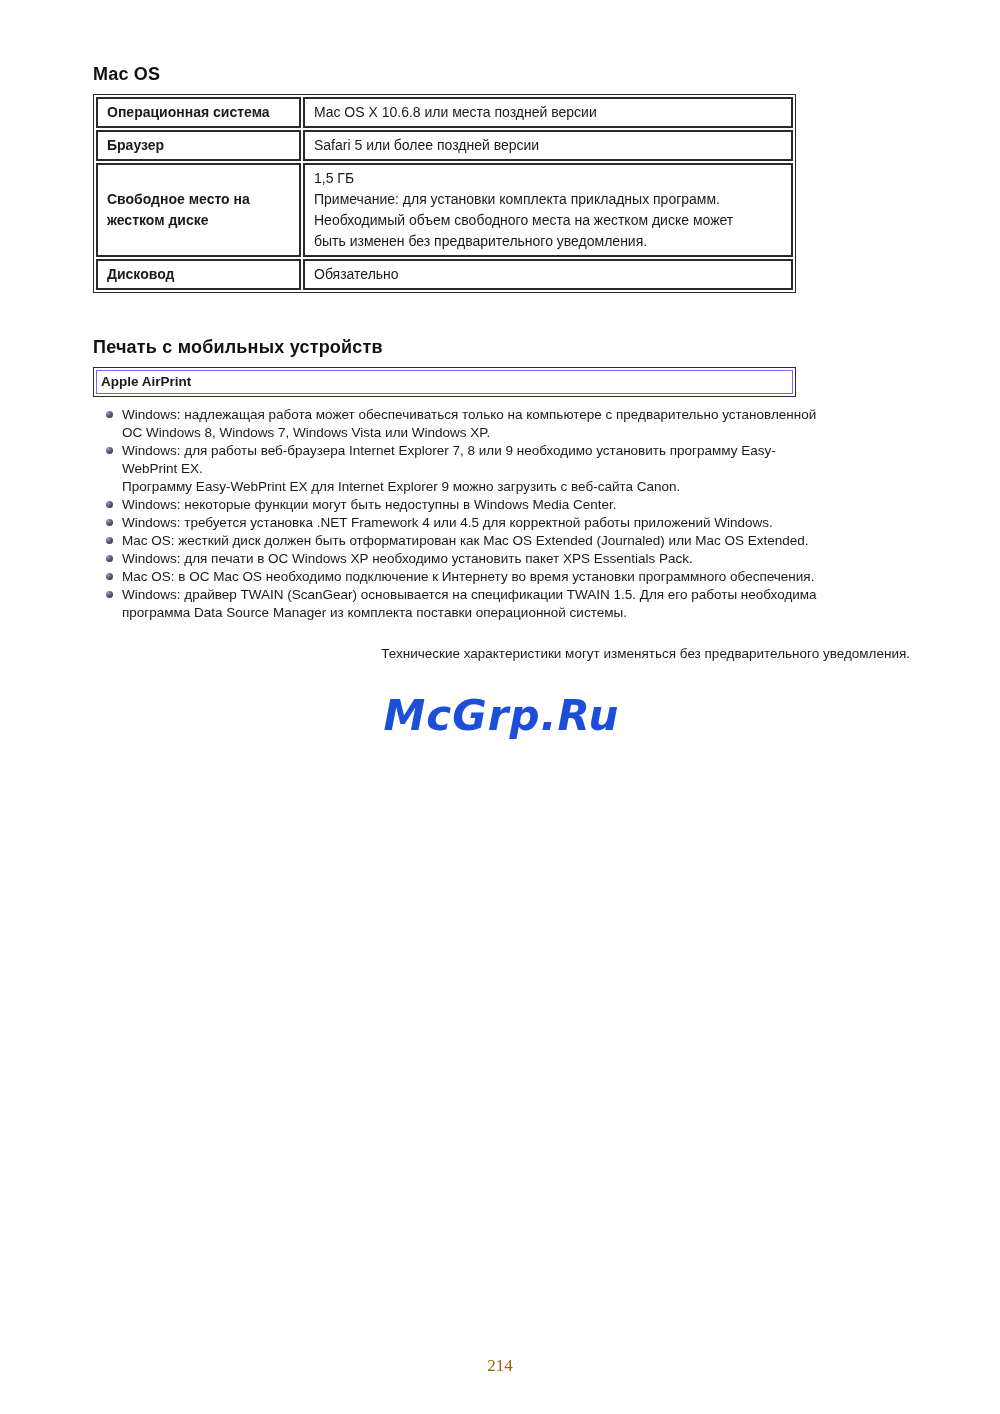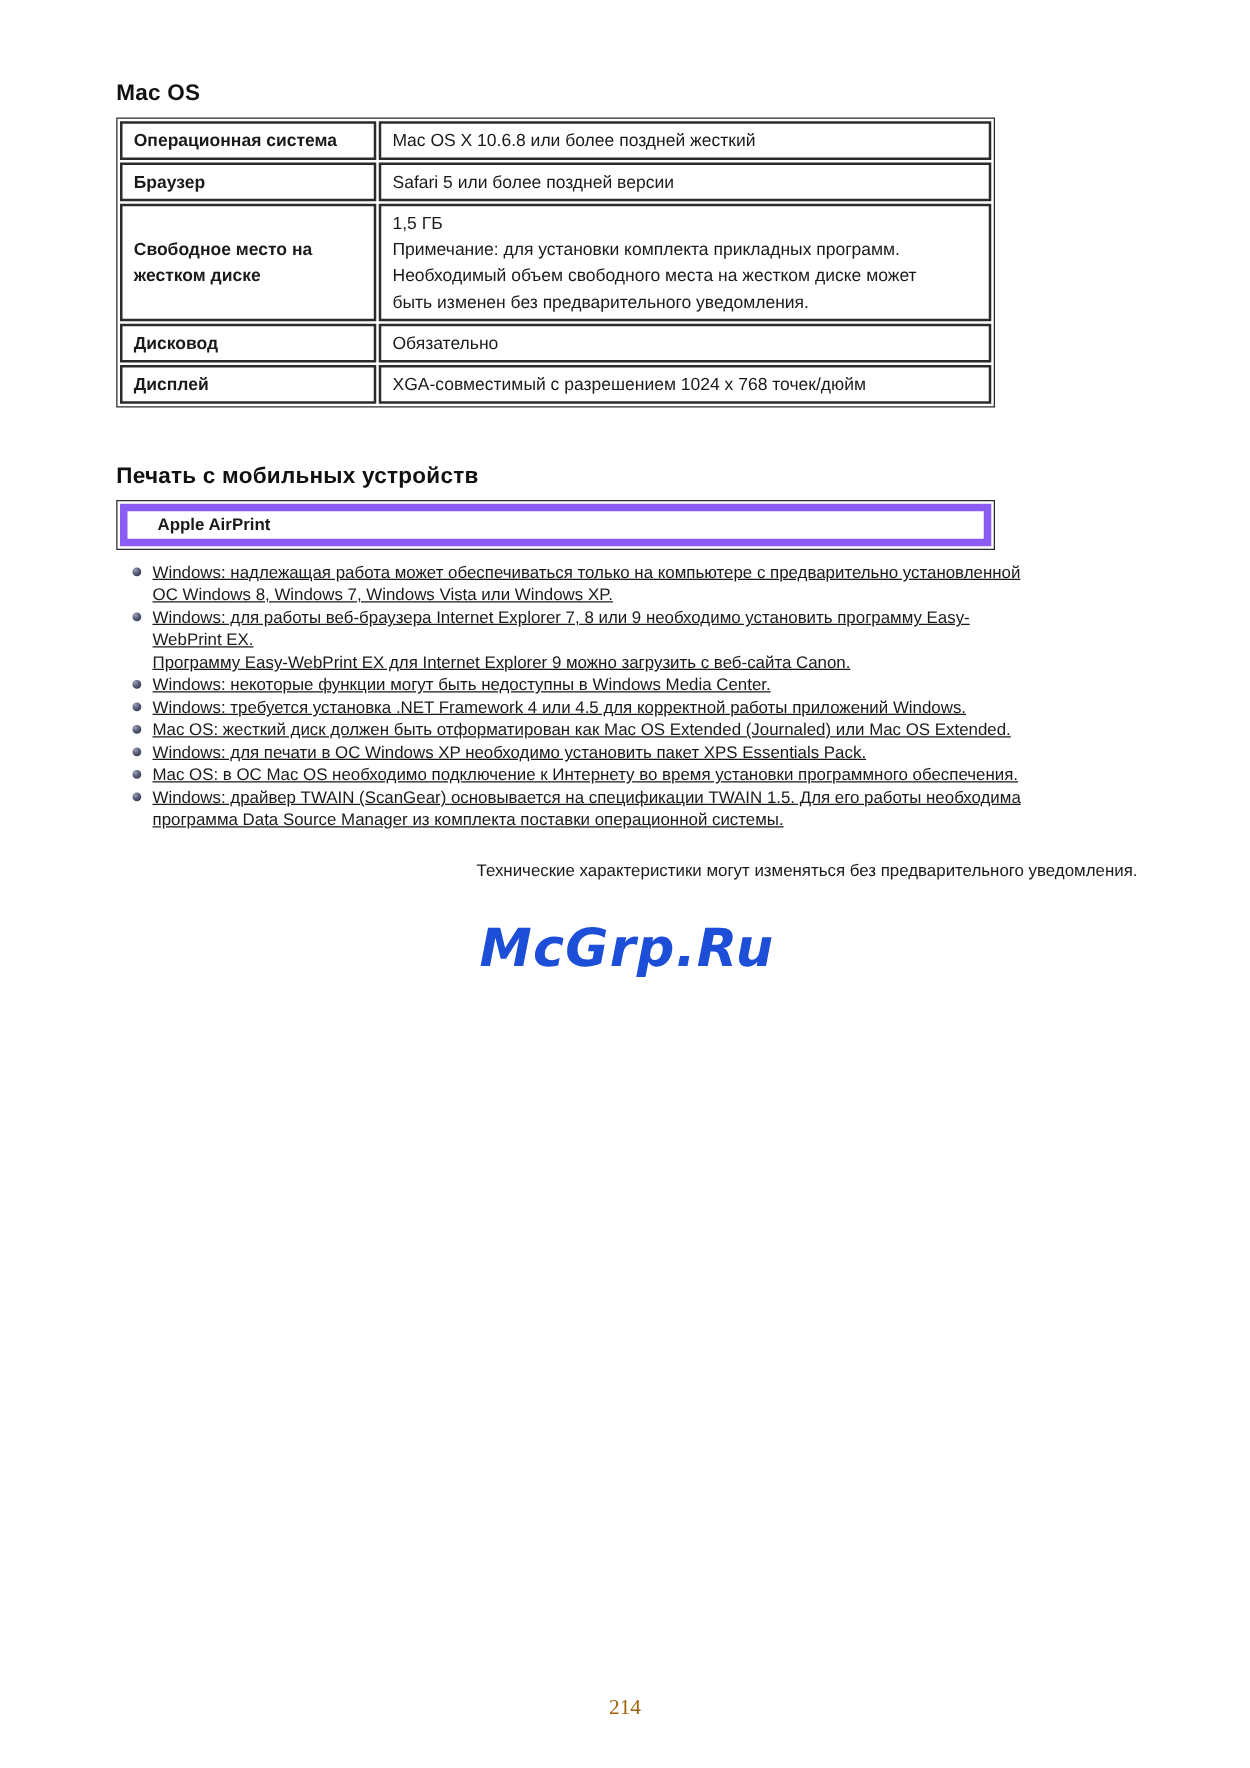--- a/index.html
+++ b/index.html
@@ -46,25 +46,25 @@
 
   .section2 { margin-top: 44px; }
 
   .airprint-outer {
     width: 703px;
     border: 1px solid #2b2b2b;
     padding: 2px;
     margin-bottom: 9px;
   }
   .airprint-inner {
-    border: 6px solid #8b5cf6;
+    border: 1px solid #8b5cf6;
     font-size: 13.5px;
     font-weight: bold;
     line-height: 18px;
-    padding: 2px 24px;
+    padding: 2px 4px;
   }
 
   ul.notes-list {
     list-style: none;
     margin-left: 13px;
     width: 800px;
   }
   ul.notes-list li {
     display: flex;
     align-items: flex-start;
@@ -72,21 +72,21 @@
     font-size: 13.5px;
     line-height: 18px;
   }
   .bullet {
     flex: 0 0 auto;
     width: 7px; height: 7px;
     margin-top: 5px;
     border-radius: 50%;
     background: radial-gradient(circle at 32% 28%, #9aa0b8 0%, #565c78 45%, #23273a 100%);
   }
-  .note-text { flex: 1; white-space: pre-line; text-decoration: underline; }
+  .note-text { flex: 1; white-space: pre-line; }
 
   .footer-note {
     margin-top: 23px;
     font-size: 13.5px;
     line-height: 18px;
     text-align: right;
   }
 
   .watermark {
     margin-top: 28px;
@@ -114,41 +114,37 @@
 <body>
 
 <div class="page">
 
   <div class="section-title">Mac OS</div>
 
   <table class="spec-table">
     <tbody>
       <tr>
         <td class="label-cell">Операционная система</td>
-        <td class="value-cell">Mac OS X 10.6.8 или более поздней жесткий</td>
+        <td class="value-cell">Mac OS X 10.6.8 или места поздней версии</td>
       </tr>
       <tr>
         <td class="label-cell">Браузер</td>
         <td class="value-cell">Safari 5 или более поздней версии</td>
       </tr>
       <tr>
         <td class="label-cell">Свободное место на
 жестком диске</td>
         <td class="value-cell">1,5 ГБ
 Примечание: для установки комплекта прикладных программ.
 Необходимый объем свободного места на жестком диске может
 быть изменен без предварительного уведомления.</td>
       </tr>
       <tr>
         <td class="label-cell">Дисковод</td>
         <td class="value-cell">Обязательно</td>
-      </tr>
-      <tr>
-        <td class="label-cell">Дисплей</td>
-        <td class="value-cell">XGA-совместимый с разрешением 1024 x 768 точек/дюйм</td>
       </tr>
     </tbody>
   </table>
 
   <div class="section-title section2">Печать с мобильных устройств</div>
 
   <div class="airprint-outer">
     <div class="airprint-inner">Apple AirPrint</div>
   </div>
 

